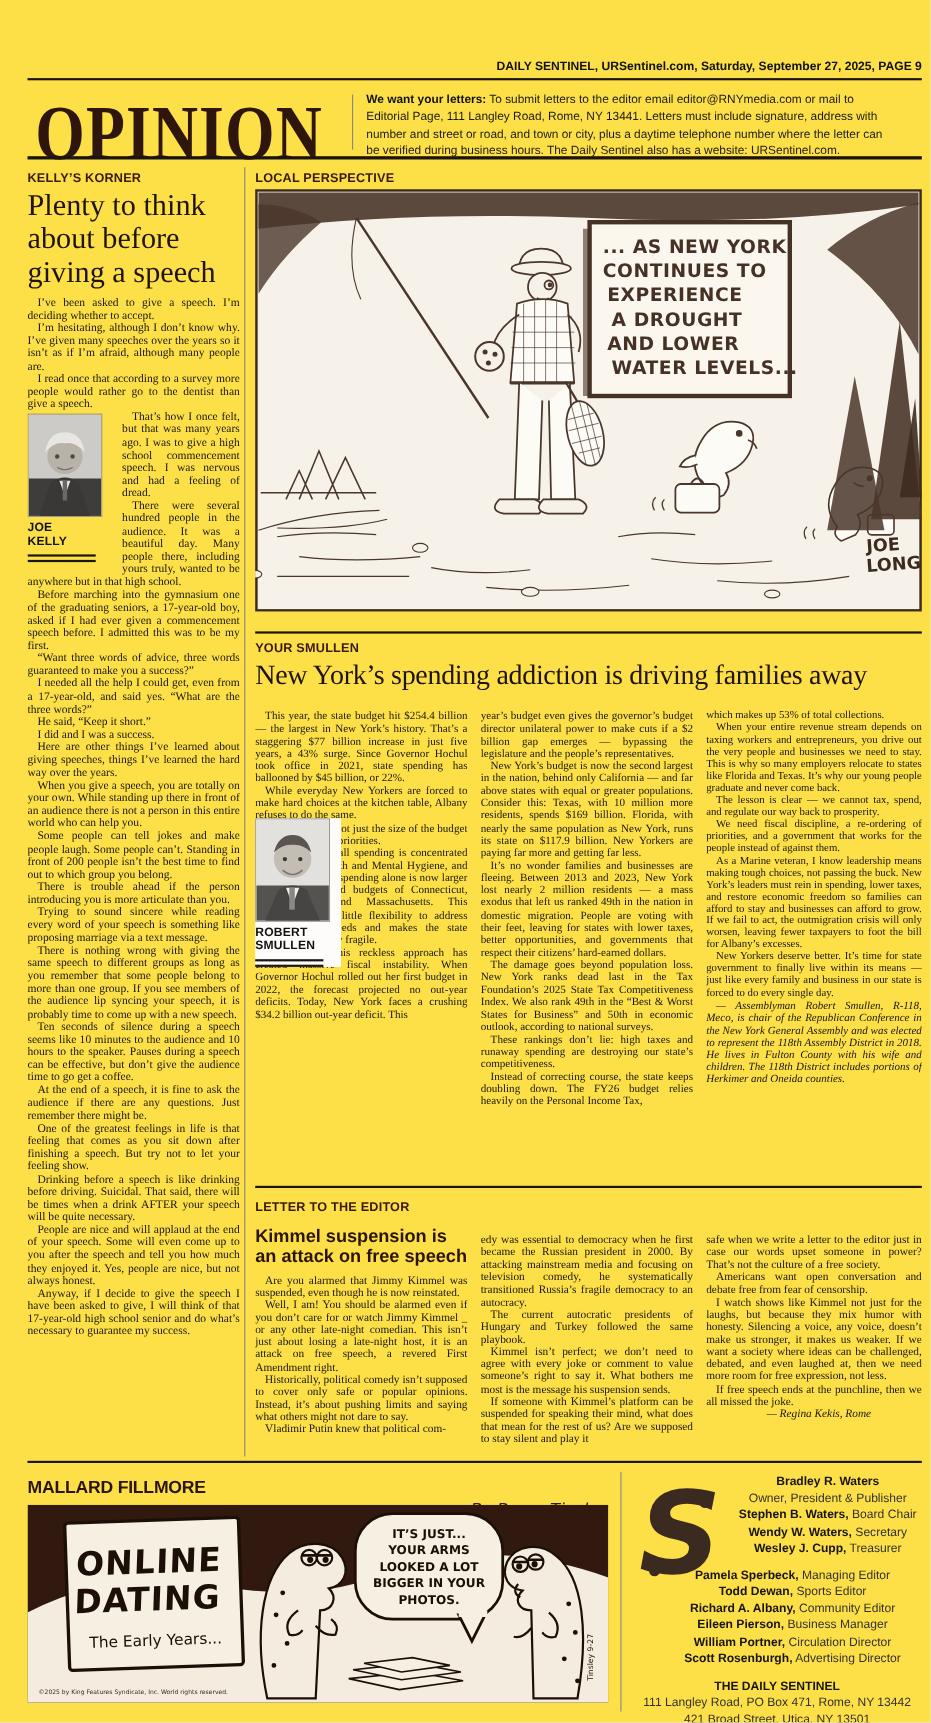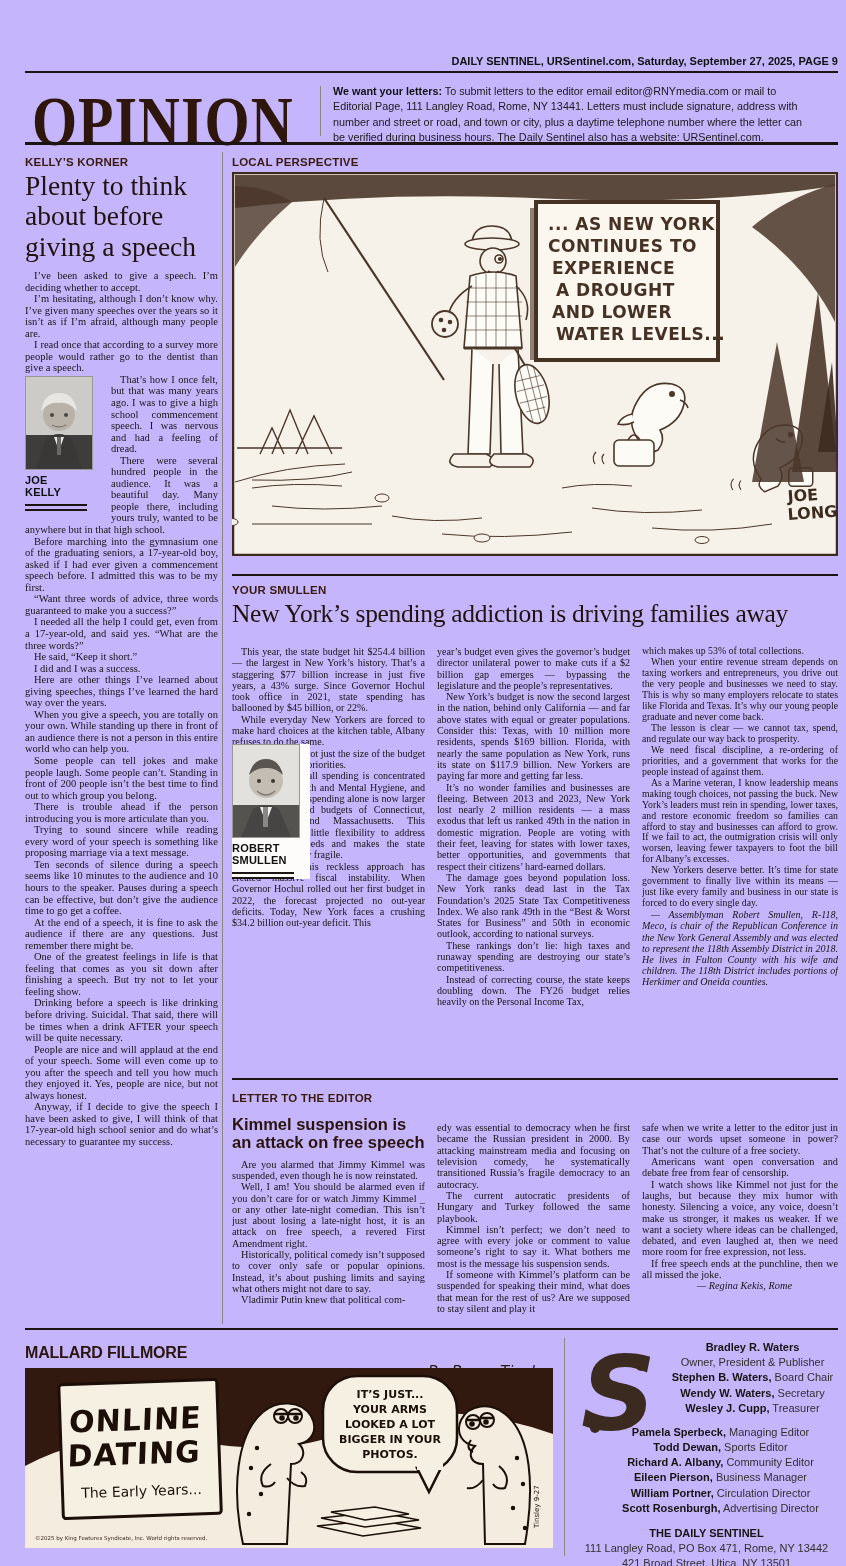--- a/index.html
+++ b/index.html
@@ -1,16 +1,16 @@
 <!DOCTYPE html>
 <html><head>
 <meta charset="utf-8">
 <style>
   html,body{margin:0;padding:0;background:#e9e7e2;}
-  #page{position:relative;width:846px;height:1566px;background:#c4b5fd;margin:0 auto;
+  #page{position:relative;width:846px;height:1566px;background:#fde047;margin:0 auto;
         font-family:"Liberation Serif",serif;color:#181512;overflow:hidden;}
   .abs{position:absolute;}
   .rule{position:absolute;background:#1c1410;}
   .hair{position:absolute;background:#8a8680;}
   .kicker{font-family:"Liberation Sans",sans-serif;font-weight:bold;font-size:11.5px;
           letter-spacing:.2px;color:#3a1a0e;}
   .toprow{font-family:"Liberation Sans",sans-serif;font-weight:bold;font-size:11px;color:#111;
           text-align:right;}
   .opinion{font-family:"Liberation Serif",serif;font-weight:bold;font-size:58px;color:#2f160d;
            letter-spacing:1px;display:inline-block;transform:scaleY(1.22);transform-origin:top left;}
@@ -90,20 +90,21 @@
         <p>Before marching into the gymnasium one of the graduating seniors, a 17-year-old boy, asked if I had ever given a commencement speech before. I admitted this was to be my first.</p>
         <p>“Want three words of advice, three words guaranteed to make you a success?”</p>
         <p>I needed all the help I could get, even from a 17-year-old, and said yes. “What are the three words?”</p>
         <p>He said, “Keep it short.”</p>
         <p>I did and I was a success.</p>
         <p>Here are other things I’ve learned about giving speeches, things I’ve learned the hard way over the years.</p>
         <p>When you give a speech, you are totally on your own. While standing up there in front of an audience there is not a person in this entire world who can help you.</p>
         <p>Some people can tell jokes and make people laugh. Some people can’t. Standing in front of 200 people isn’t the best time to find out to which group you belong.</p>
         <p>There is trouble ahead if the person introducing you is more articulate than you.</p>
         <p>Trying to sound sincere while reading every word of your speech is something like proposing marriage via a text message.</p>
+        <p>There is nothing wrong with giving the same speech to different groups as long as you remember that some people belong to more than one group. If you see members of the audience lip syncing your speech, it is probably time to come up with a new speech.</p>
         <p>Ten seconds of silence during a speech seems like 10 minutes to the audience and 10 hours to the speaker. Pauses during a speech can be effective, but don’t give the audience time to go get a coffee.</p>
         <p>At the end of a speech, it is fine to ask the audience if there are any questions. Just remember there might be.</p>
         <p>One of the greatest feelings in life is that feeling that comes as you sit down after finishing a speech. But try not to let your feeling show.</p>
         <p>Drinking before a speech is like drinking before driving. Suicidal. That said, there will be times when a drink AFTER your speech will be quite necessary.</p>
         <p>People are nice and will applaud at the end of your speech. Some will even come up to you after the speech and tell you how much they enjoyed it. Yes, people are nice, but not always honest.</p>
         <p>Anyway, if I decide to give the speech I have been asked to give, I will think of that 17-year-old high school senior and do what’s necessary to guarantee my success.</p>
       </div>
   </div>
 
   <div class="abs kicker" style="left:232px;top:156px;">LOCAL PERSPECTIVE</div>

